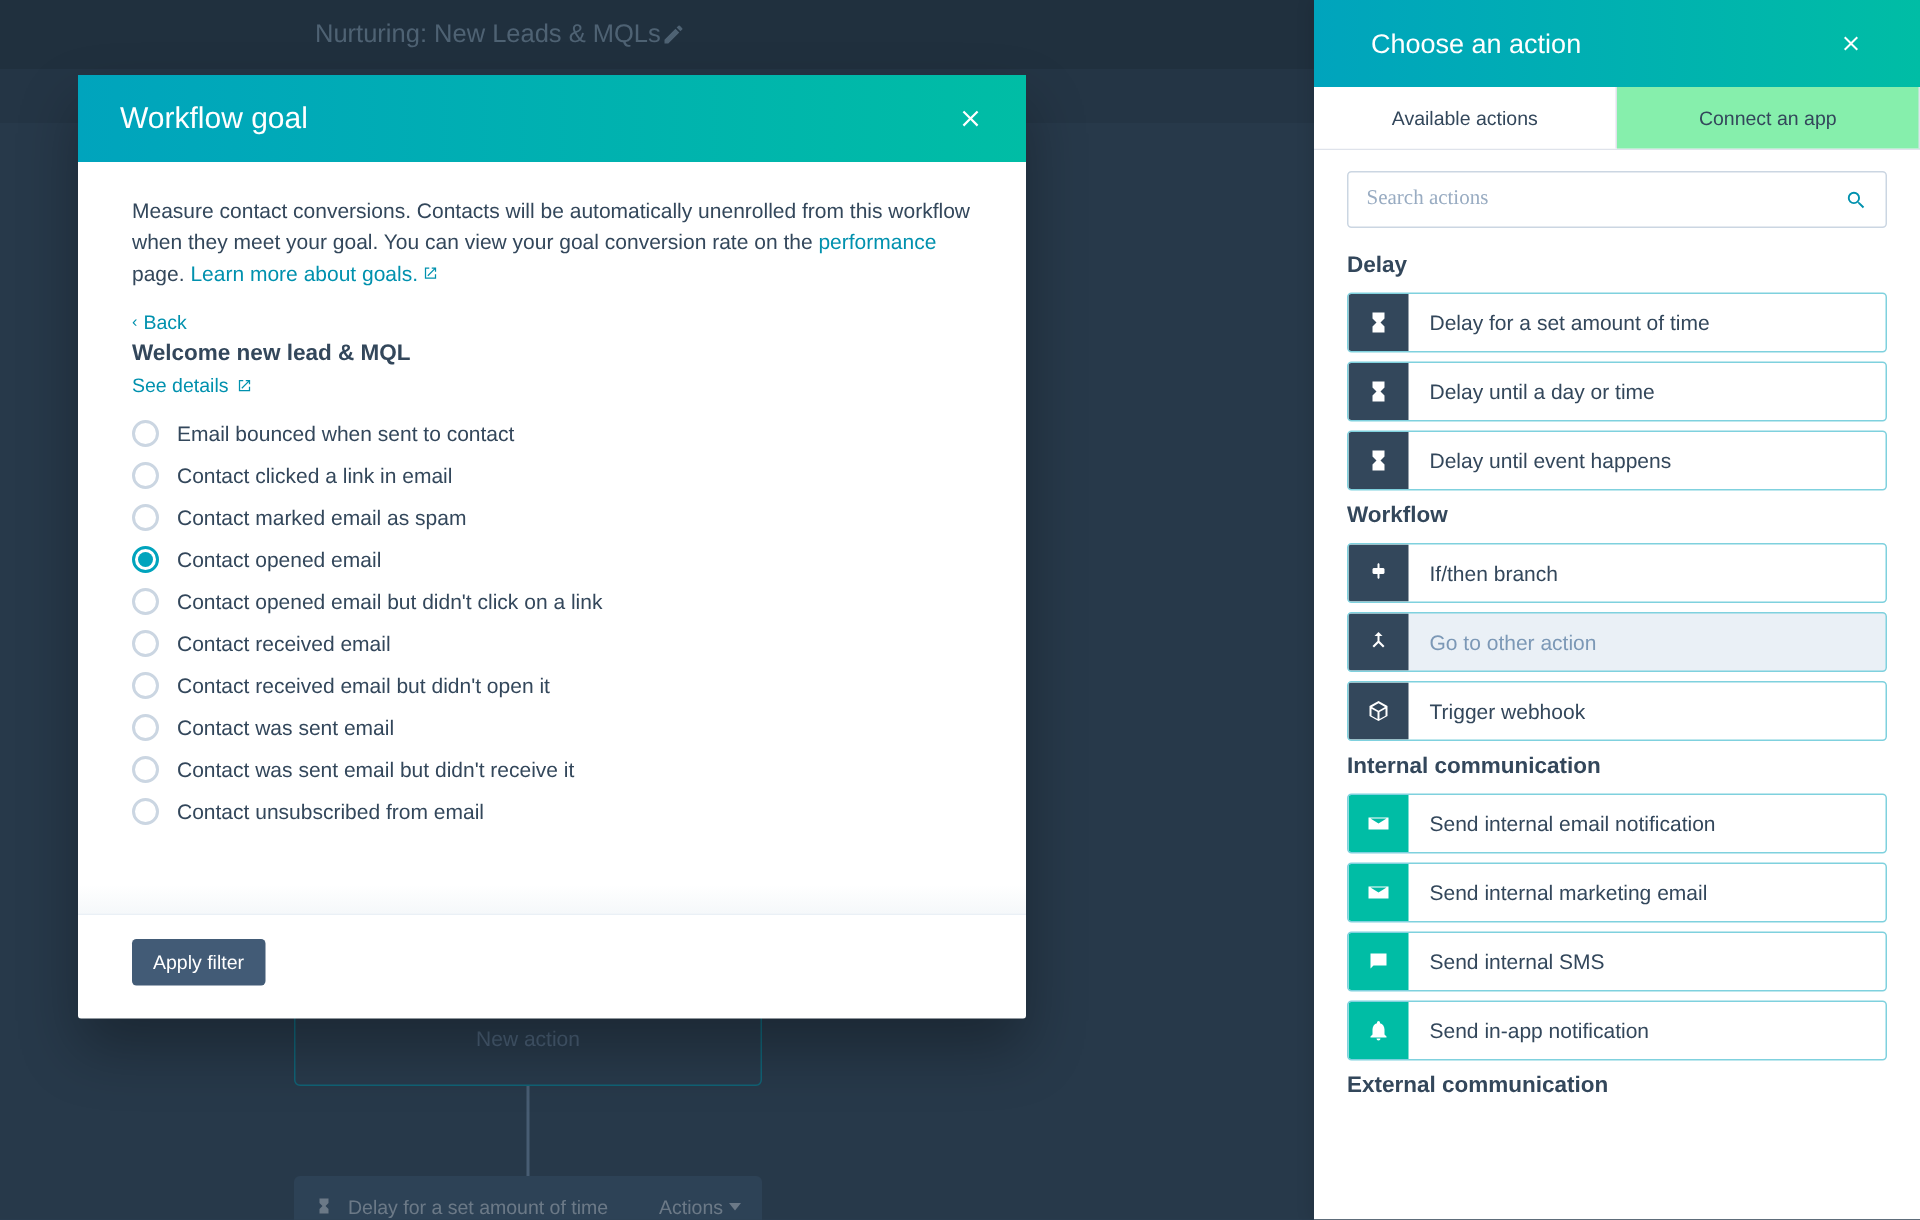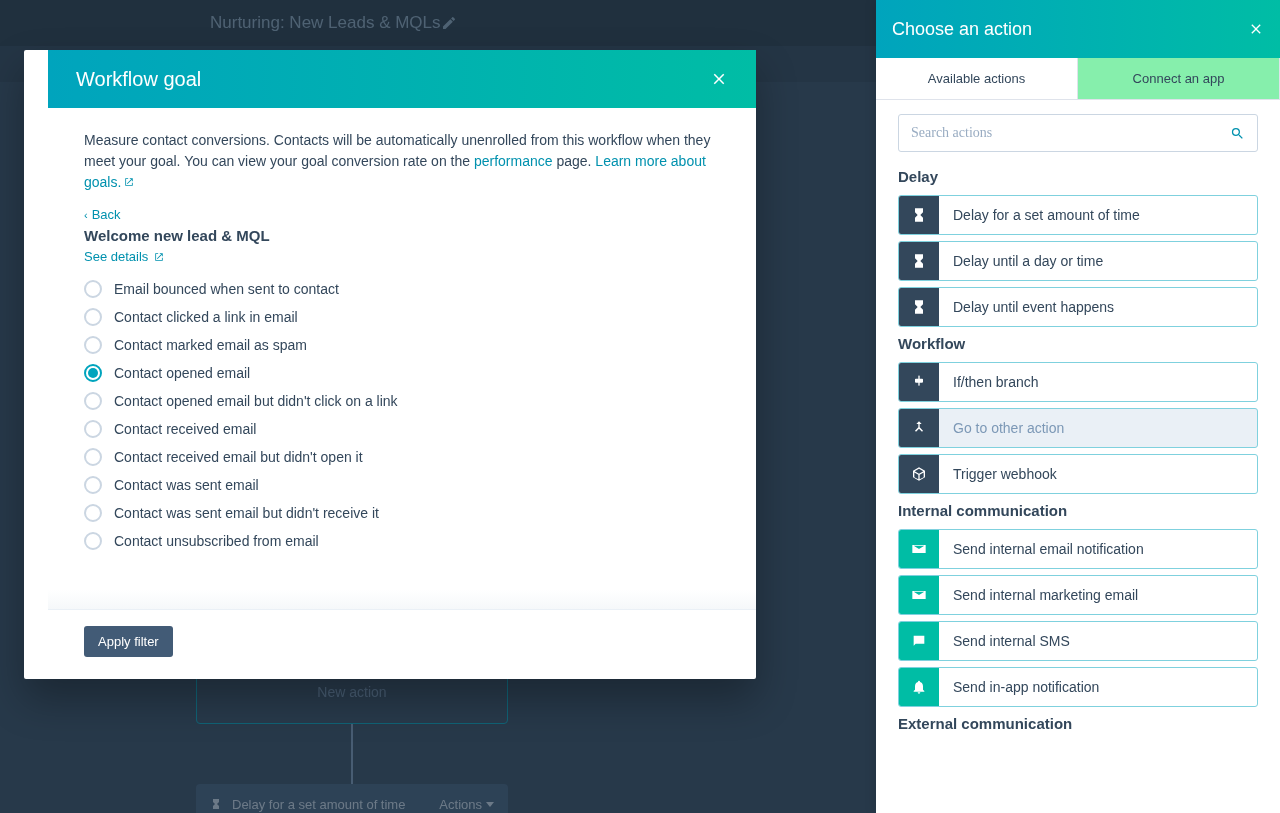--- a/index.html
+++ b/index.html
@@ -74,21 +74,21 @@
   position:absolute; top:0; right:0;
   width: 404px; height:813px;
   background:#fff;
   display:flex; flex-direction:column;
   box-shadow:-2px 0 10px rgba(0,0,0,0.1);
 }
 .rp-header {
   height:58px;
   background:linear-gradient(90deg,#00a4bd,#00bda5);
   color:#fff; display:flex; align-items:center;
-  padding:0 16px; font-size:18px; font-weight:500;
+  padding:0 38px; font-size:18px; font-weight:500;
 }
 .rp-header .close { margin-left:auto; cursor:pointer; width:16px; height:16px; }
 .rp-tabs { display:flex; height:42px; border-bottom:1px solid #dfe3eb; }
 .rp-tab {
   flex:1; display:flex; align-items:center; justify-content:center;
   font-size:13px; color:#33475b; background:#86efac; cursor:pointer;
   border-right:1px solid #dfe3eb;
 }
 .rp-tab.active { background:#fff; font-weight:500; }
 .rp-body { padding: 14px 22px 40px; overflow:auto; flex:1; }
@@ -114,24 +114,23 @@
   width:40px; height:100%; background:#33475b;
   display:flex; align-items:center; justify-content:center;
 }
 .action-item.green .icon-box { background:#00bda5; }
 .action-item .icon-box svg { width:16px; height:16px; fill:#fff; }
 .action-item .label { padding:0 14px; font-size:14px; color:#33475b; }
 .action-item.hover .label{ color:#7c98b6; }
 
 
 .modal {
-  position:absolute; top:50px; left:24px;
-  width:732px; background:#fff; border-radius:2px;
+  position:absolute; top:50px; left:52px;
+  width:632px; background:#fff; border-radius:2px;
   box-shadow:0 20px 40px rgba(0,0,0,0.3);
-  padding-left:24px;
 }
 .modal-header {
   height:58px;
   background:linear-gradient(90deg,#00a4bd,#00bda5);
   color:#fff; display:flex; align-items:center;
   padding:0 28px; font-size:20px; font-weight:500;
 }
 .modal-header .close { margin-left:auto; cursor:pointer; width:18px; height:18px; }
 .modal-body { padding:22px 36px 14px; font-size:14px; color:#33475b; }
 .modal-desc { line-height:1.5; margin-bottom:14px; }

